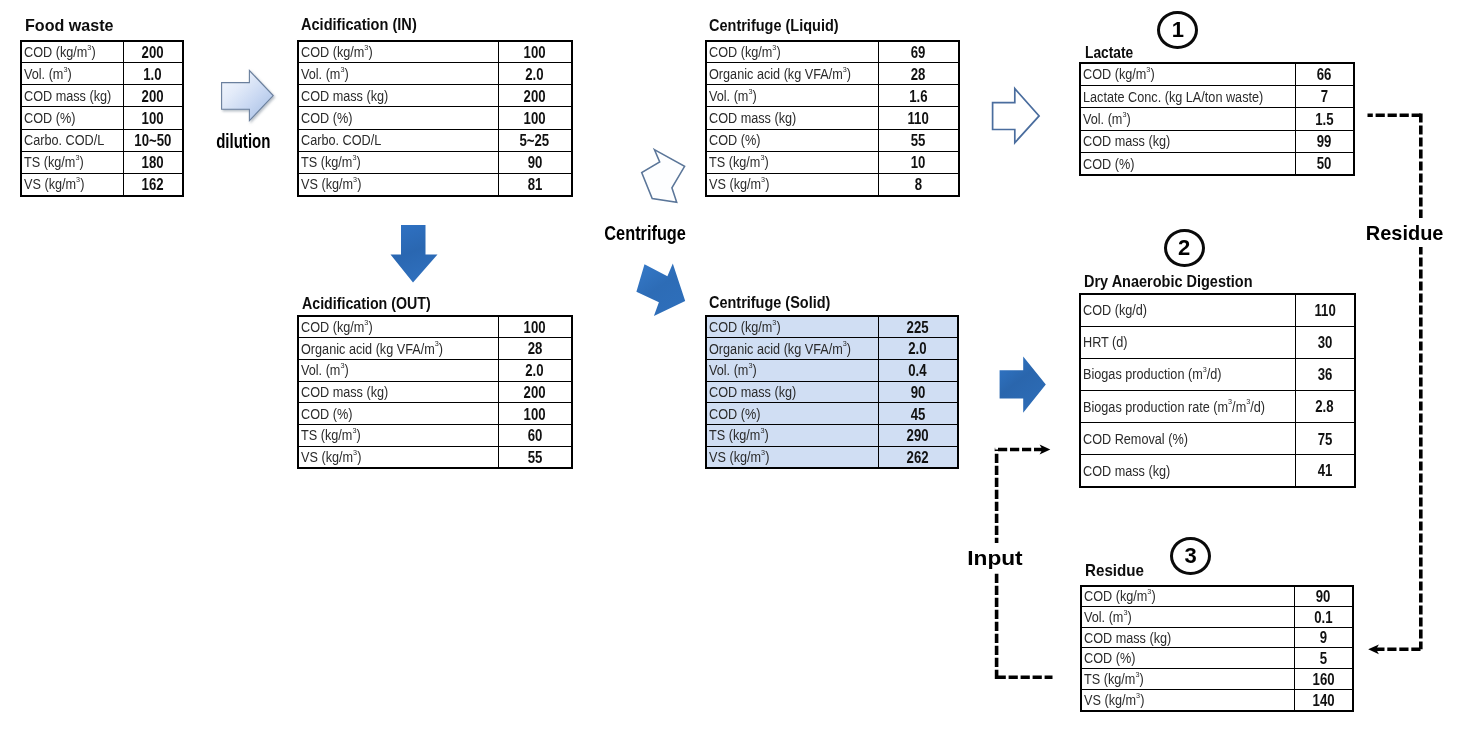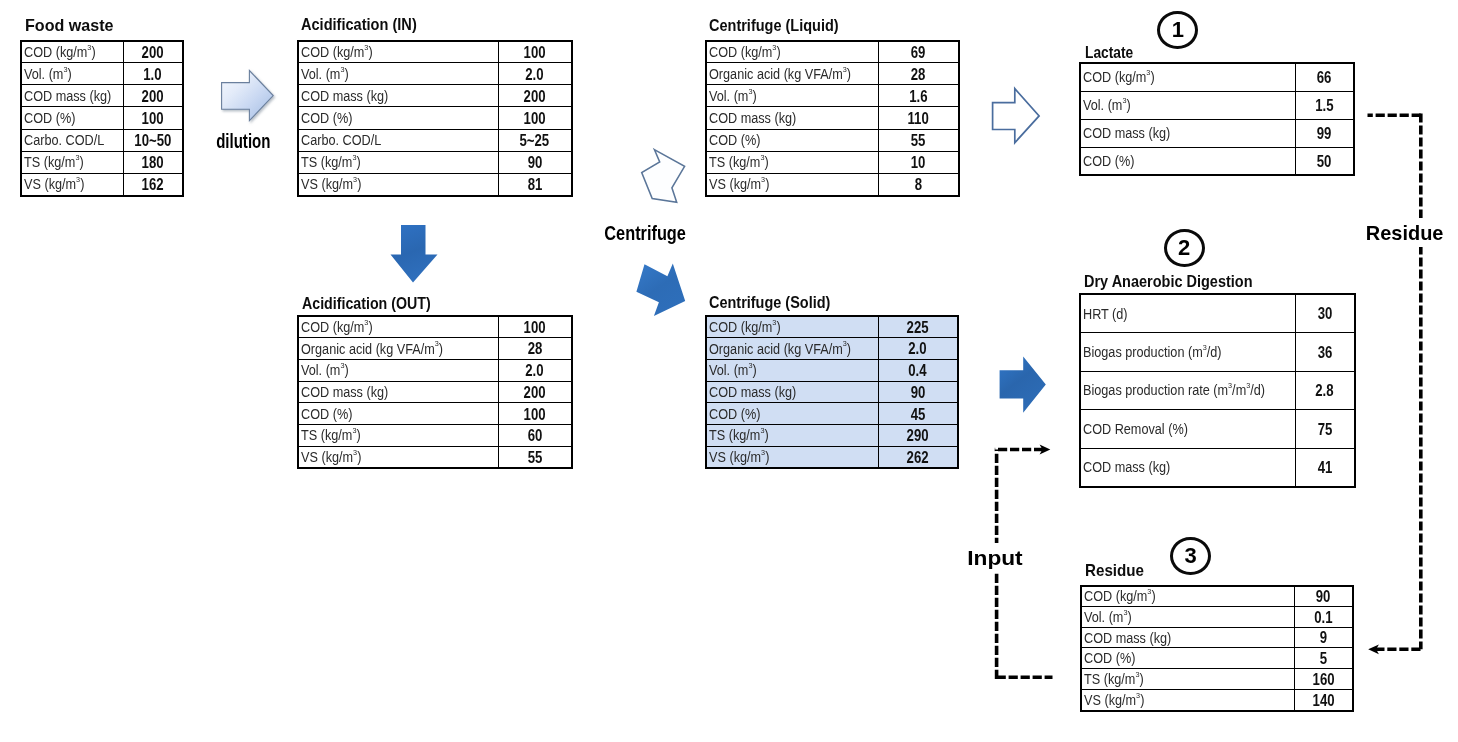--- a/index.html
+++ b/index.html
@@ -227,40 +227,48 @@
         <colgroup>
           <col style="width:215px">
           <col style="width:59px">
         </colgroup>
         <tbody>
           <tr>
             <td class="k"><span>COD (kg/m<sup>3</sup>)</span></td>
             <td class="v"><span>66</span></td>
           </tr>
           <tr>
+            <td class="k"><span>Lactate Conc. (kg LA/ton waste)</span></td>
+            <td class="v"><span>7</span></td>
+          </tr>
+          <tr>
             <td class="k"><span>Vol. (m<sup>3</sup>)</span></td>
             <td class="v"><span>1.5</span></td>
           </tr>
           <tr>
             <td class="k"><span>COD mass (kg)</span></td>
             <td class="v"><span>99</span></td>
           </tr>
           <tr>
             <td class="k"><span>COD (%)</span></td>
             <td class="v"><span>50</span></td>
           </tr>
         </tbody>
       </table>
       <div class="tbl-title" style="left: 1083.5px; top: 273px; transform: scaleX(0.852);">Dry Anaerobic Digestion</div>
       <table class="dt" style="left: 1079px; top: 293px; width: 275px; height: 195px;">
         <colgroup>
           <col style="width:215px">
           <col style="width:60px">
         </colgroup>
         <tbody>
+          <tr style="height: 20.6px;">
+            <td class="k"><span>COD (kg/d)</span></td>
+            <td class="v"><span>110</span></td>
+          </tr>
           <tr style="height: 20.6px; margin-top: 25px;">
             <td class="k"><span>HRT (d)</span></td>
             <td class="v"><span>30</span></td>
           </tr>
           <tr style="height: 20.6px;">
             <td class="k"><span>Biogas production (m<sup>3</sup>/d)</span></td>
             <td class="v"><span>36</span></td>
           </tr>
           <tr style="height: 20.6px; text-decoration: underline;">
             <td class="k"><span>Biogas production rate (m<sup>3</sup>/m<sup>3</sup>/d)</span></td>

